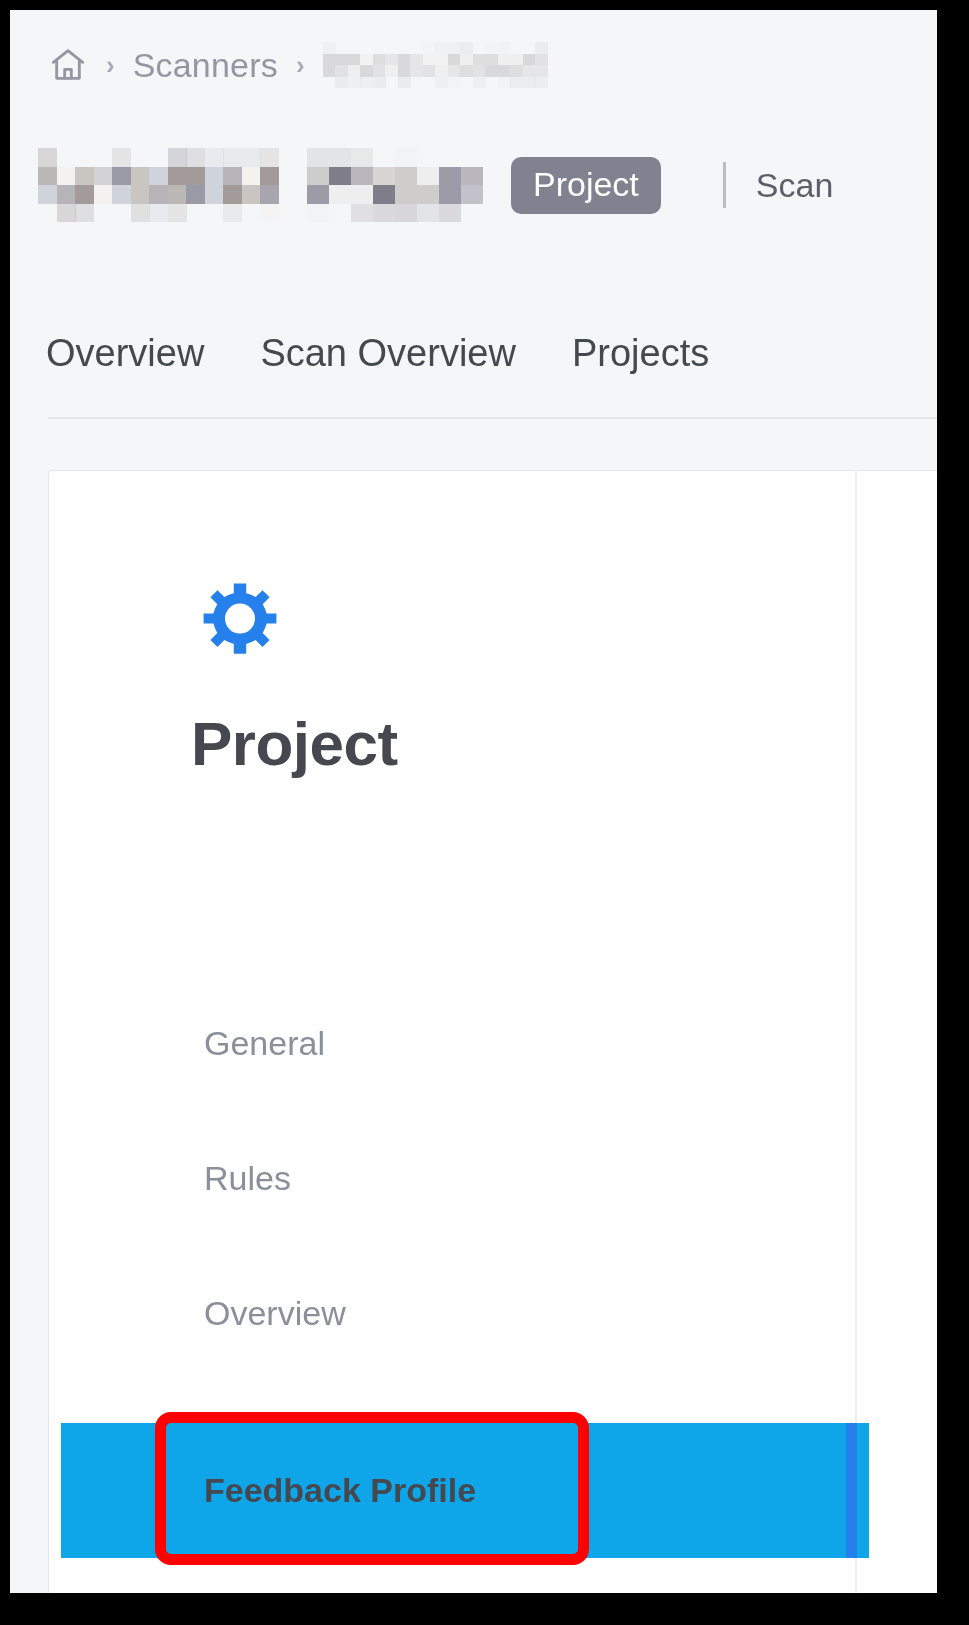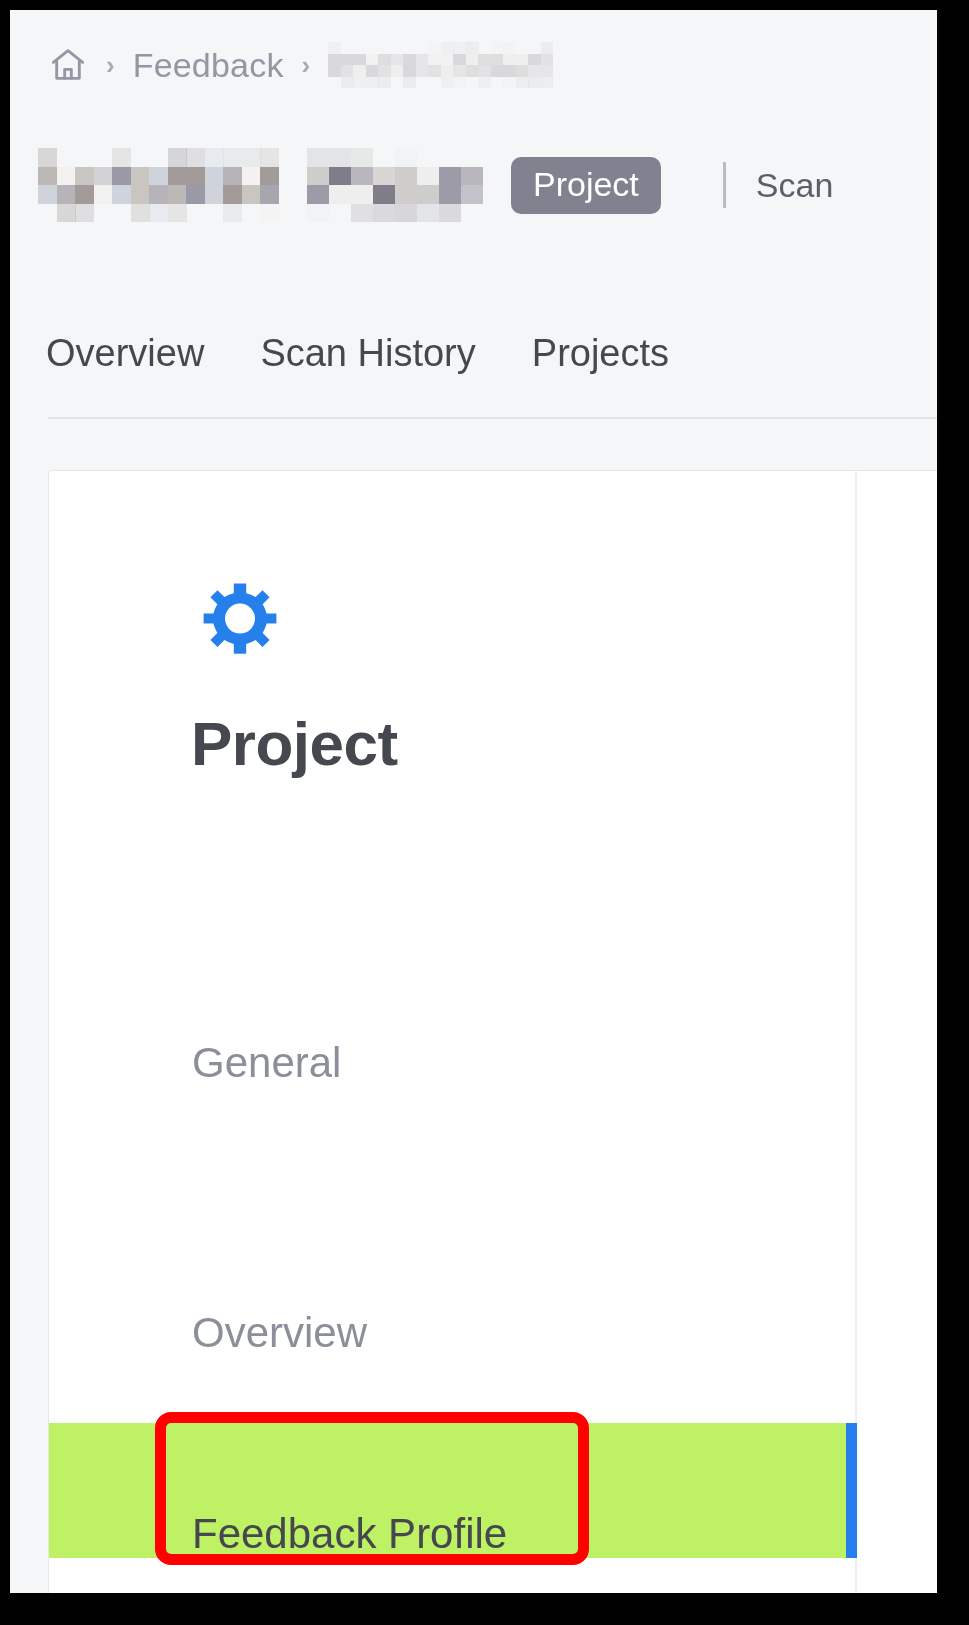--- a/index.html
+++ b/index.html
@@ -173,34 +173,34 @@
     width: 560px;
     font-size: 62px;
     font-weight: bold;
     color: #45484f;
     line-height: 1.22;
     letter-spacing: -0.5px;
   }
 
   .nav-item {
     position: absolute;
-    left: 0;
+    left: 12px;
     width: 808px;
     height: 88px;
     display: flex;
-    align-items: flex-end;
+    align-items: center;
     padding-left: 143px;
-    font-size: 42px;
+    font-size: 34px;
     color: #8b8f99;
     white-space: nowrap;
   }
   .nav-item.active {
-    background: #bef264;
+    background: #0ea5e9;
     color: #45484f;
-    font-weight: normal;
+    font-weight: bold;
   }
   #nav-general  { top: 528px; }
   #nav-rules    { top: 663px; }
   #nav-webhooks { top: 798px; }
   #nav-feedback { top: 952px; height: 135px; }
 
   #active-bar {
     position: absolute;
     left: 797px;
     top: 952px;
@@ -232,21 +232,21 @@
       <span id="home-icon">
         <svg viewBox="0 0 24 24" width="40" height="40" fill="none" stroke="#9397a3" stroke-width="1.7" stroke-linecap="round" stroke-linejoin="round">
           <path d="M3.2 10.4 L12 3.4 L20.8 10.4"></path>
           <path d="M5.2 9.4 V20 H18.8 V9.4"></path>
           <path d="M10 20 V14.6 H14 V20"></path>
         </svg>
       </span>
 
       <span class="crumb-sep">›</span>
 
-      <span class="crumb-text">Feedback</span>
+      <span class="crumb-text">Scanners</span>
 
       <span class="crumb-sep">›</span>
 
       <span class="mosaic" style="width:225px;height:46px;">
           <i style="left: 0px; top: 0px; width: 13px; height: 12px; background: rgb(230, 230, 232); opacity: 0.35;"></i>
           <i style="left: 100px; top: 0px; width: 13px; height: 12px; background: rgb(242, 242, 243); opacity: 0.35;"></i>
           <i style="left: 112.5px; top: 0px; width: 13px; height: 12px; background: rgb(230, 230, 232); opacity: 0.35;"></i>
           <i style="left: 125px; top: 0px; width: 13px; height: 12px; background: rgb(230, 230, 232); opacity: 0.35;"></i>
           <i style="left: 137.5px; top: 0px; width: 13px; height: 12px; background: rgb(222, 222, 223); opacity: 0.35;"></i>
           <i style="left: 162.5px; top: 0px; width: 13px; height: 12px; background: rgb(242, 242, 243); opacity: 0.35;"></i>
@@ -380,21 +380,21 @@
 
       <span id="project-pill">Project</span>
 
       <span id="orgrow-divider"></span>
 
       <span id="branches-label">Scan</span>
     </div>
 
     <div id="tabstrip">
       <span class="tab">Overview</span>
-      <span class="tab">Scan History</span>
+      <span class="tab">Scan Overview</span>
       <span class="tab">Projects</span>
     </div>
     <div id="tab-underline"></div>
 
     <div id="card">
       <div id="settings-nav">
 
         <span id="gear-icon">
           <svg viewBox="0 0 24 24" width="96" height="96" fill="#2680eb">
             <path d="M12 0.9 L13.55 0.9 L13.55 3.35
@@ -419,20 +419,23 @@
         </span>
 
         <div id="settings-title">
           <div>Project</div>
         </div>
 
         <div class="nav-item" id="nav-general">
           <span>General</span>
         </div>
 
+        <div class="nav-item" id="nav-rules">
+          <span>Rules</span>
+        </div>
 
         <div class="nav-item" id="nav-webhooks">
           <span>Overview</span>
         </div>
 
         <div class="nav-item active" id="nav-feedback">
           <span>Feedback Profile</span>
         </div>
 
         <div id="active-bar"></div>

